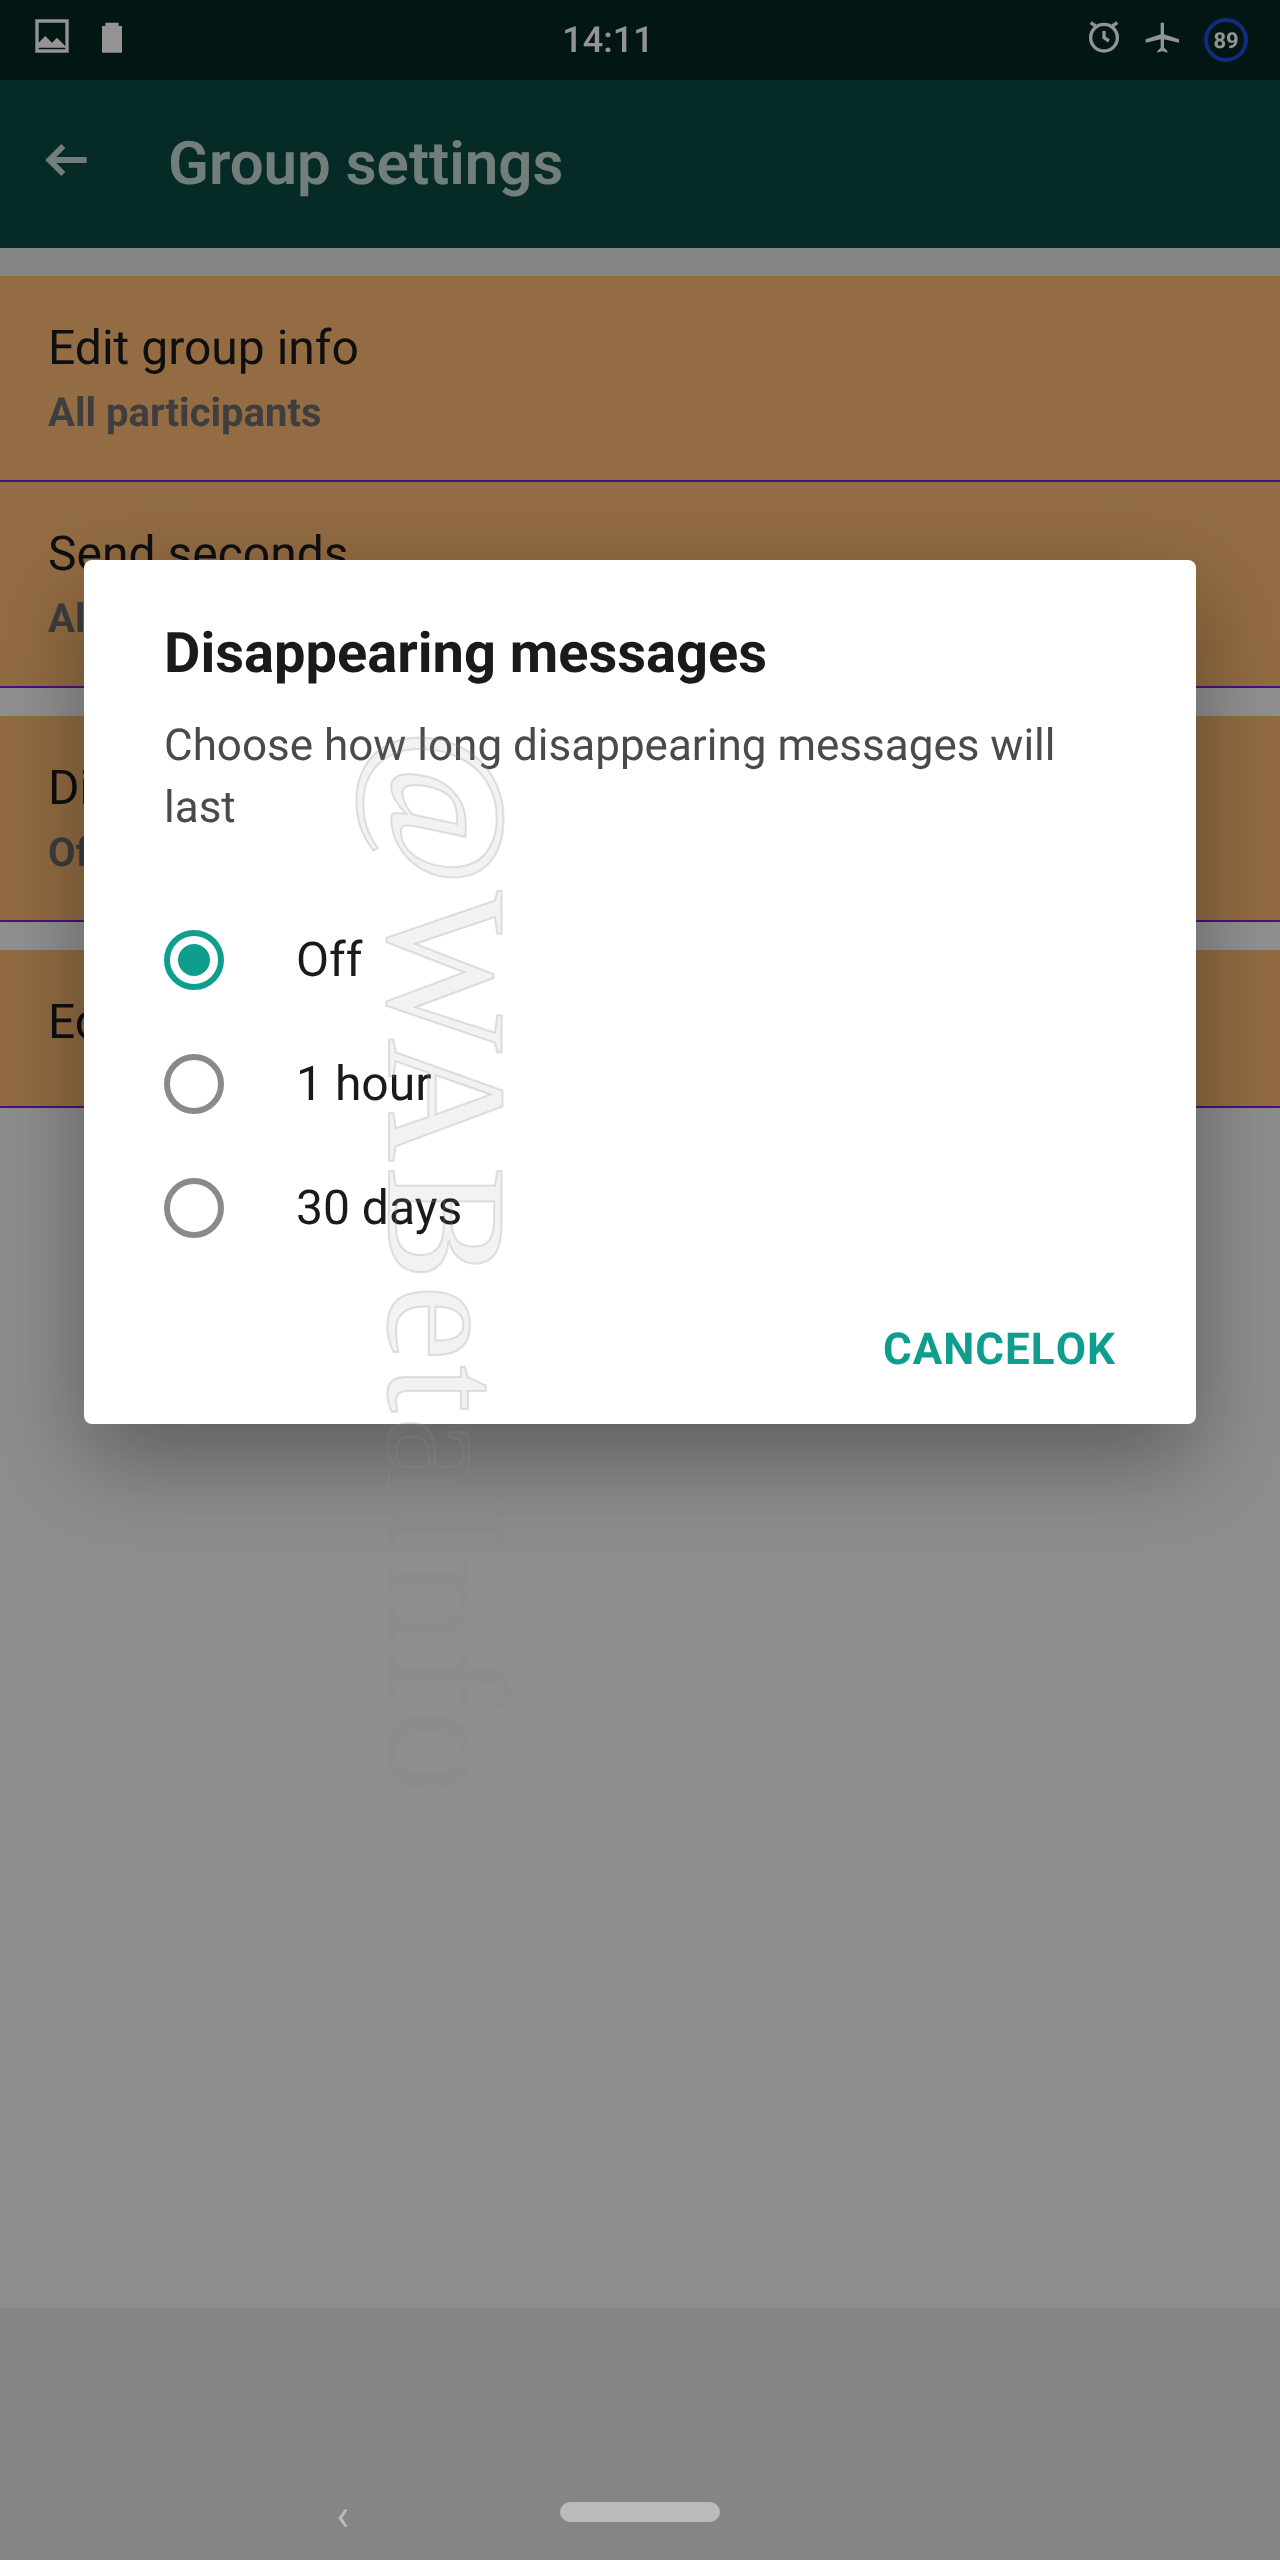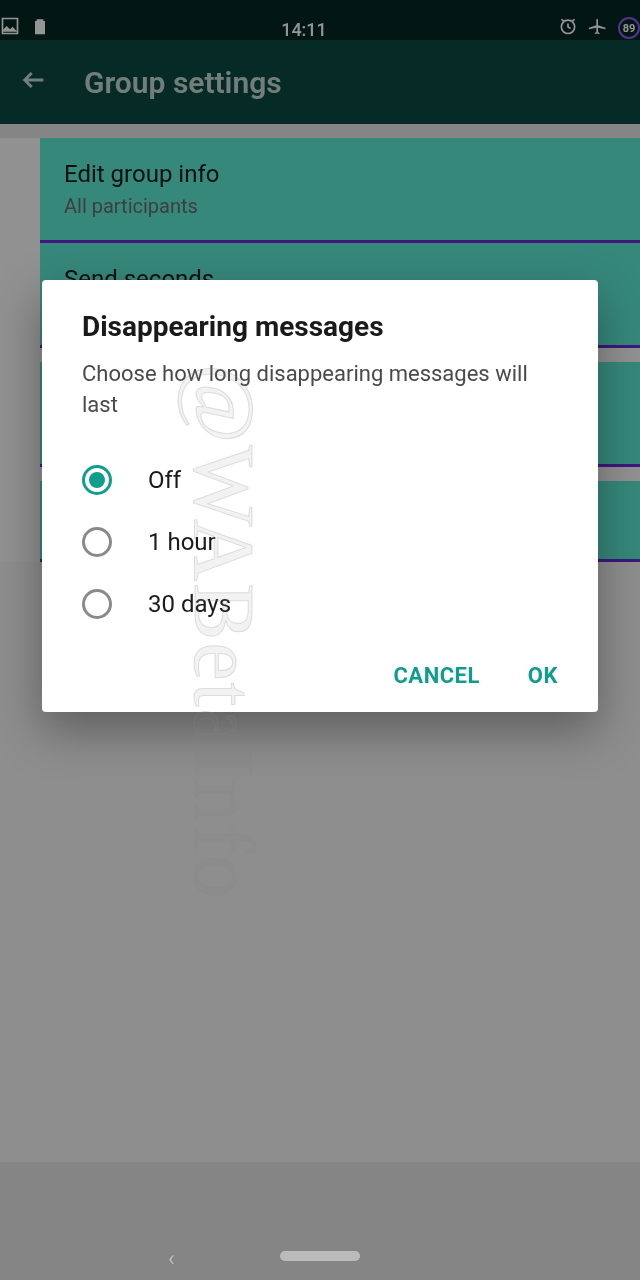--- a/index.html
+++ b/index.html
@@ -4,53 +4,53 @@
 <style>
   * { margin: 0; padding: 0; box-sizing: border-box; font-family: -apple-system, BlinkMacSystemFont, "Segoe UI", Roboto, Helvetica, Arial, sans-serif; }
   html, body { width: 640px; height: 1280px; background: #e5e5e5; overflow: hidden; }
 
   
   .status-bar {
     height: 40px;
     background: #042823;
     color: #fff;
     display: flex;
-    align-items: flex-end;
-    padding: 0 0;
+    align-items: center;
+    padding: 0 16px;
     font-size: 18px;
     font-weight: 500;
   }
   .status-left { display: flex; align-items: center; gap: 10px; }
   .status-center { flex: 1; text-align: center; }
   .status-right { display: flex; align-items: center; gap: 10px; }
   .status-bar svg { width: 20px; height: 20px; fill: #fff; }
   .batt-badge {
-    width: 22px; height: 22px; border-radius: 50%; border: 2px solid #8b5cf6;
+    width: 22px; height: 22px; border-radius: 50%; border: 2px solid #1d4ed8;
     display: flex; align-items: center; justify-content: center;
     font-size: 11px; font-weight: 700;
   }
 
   
   .app-bar {
     height: 84px;
     background: #0c4a42;
     display: flex;
     align-items: center;
     padding: 0 20px;
     gap: 36px;
   }
   .app-bar svg { width: 28px; height: 28px; stroke: #c5d9d5; fill: none; stroke-width: 2.5; }
   .app-bar-title { color: #c5d9d5; font-size: 30px; font-weight: 600; }
 
   
   .settings-list { background: #fafafa; }
-  .settings-item { padding: 22px 24px; border-bottom: 3px solid #6d28d9; background: #5eead4; margin-left: 40px; }
+  .settings-item { padding: 22px 24px; border-bottom: 1px solid #6d28d9; background: #fdba74; }
   .settings-item.section-top { margin-top: 14px; }
   .settings-item .title { font-size: 24px; color: #1a1a1a; margin-bottom: 6px; }
-  .settings-item .subtitle { font-size: 20px; color: #6b6b6b; }
+  .settings-item .subtitle { font-size: 20px; color: #6b6b6b; font-weight: bold; }
   .settings-pad { height: 600px; background: #f4f4f4; }
 
   
   .overlay {
     position: absolute;
     inset: 0;
     background: rgba(0,0,0,0.42);
   }
 
   
@@ -92,21 +92,21 @@
     display: flex; align-items: center; justify-content: center;
     flex-shrink: 0;
   }
   .radio-row.selected .radio-outer { border-color: #0f9e8d; }
   .radio-inner {
     width: 16px; height: 16px; border-radius: 50%; background: #0f9e8d; display: none;
   }
   .radio-row.selected .radio-inner { display: block; }
   .radio-label { font-size: 24px; color: #1a1a1a; }
   .dialog-actions {
-    display: flex; justify-content: flex-end; gap: 48px;
+    display: flex; justify-content: flex-end; 
     padding: 28px 40px 10px 40px;
   }
   .dialog-btn {
     background: none; border: none; cursor: pointer;
     color: #0f9e8d;
     font-size: 22px;
     font-weight: 700;
     letter-spacing: 0.5px;
   }
 

